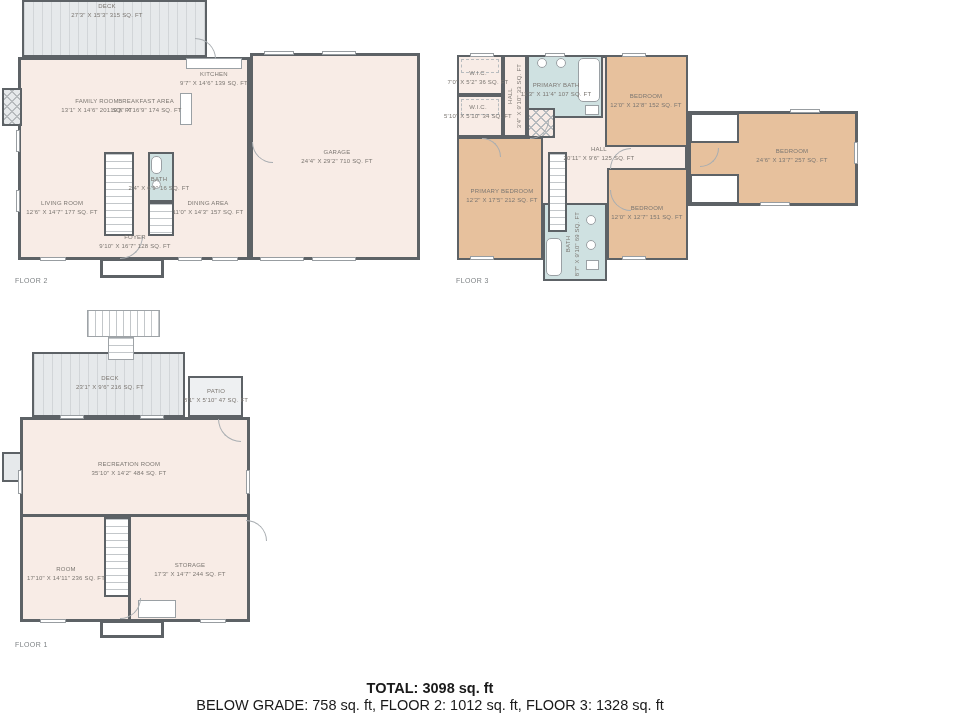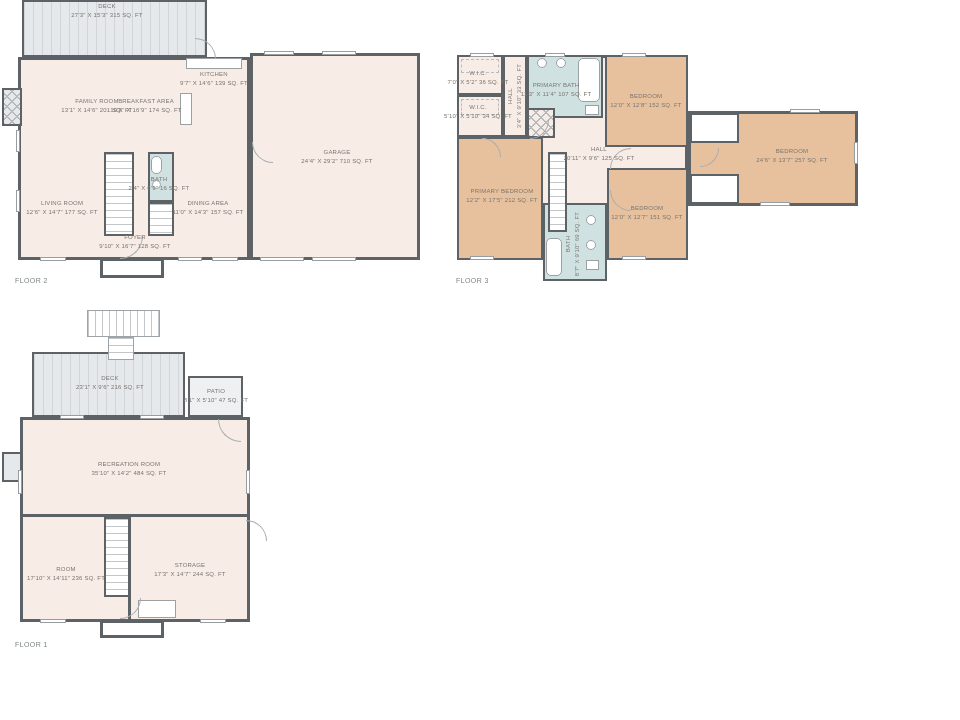--- a/index.html
+++ b/index.html
@@ -239,15 +239,17 @@
         <div class="rdims">17'10" X 14'11" 236 SQ. FT</div>
     </div>
     <div class="label" style="left:190px;top:570px;">
       <div class="rname">STORAGE</div>
         <div class="rdims">17'3" X 14'7" 244 SQ. FT</div>
     </div>
     <div class="caption" style="left:15px;top:641px;">FLOOR 1</div>
   </div>
 
   <div class="summary">
+    <div class="t1">TOTAL: 3098 sq. ft</div>
+    <div class="t2">BELOW GRADE: 758 sq. ft, FLOOR 2: 1012 sq. ft, FLOOR 3: 1328 sq. ft</div>
   </div>
 
 </div>
 
 </body></html>

